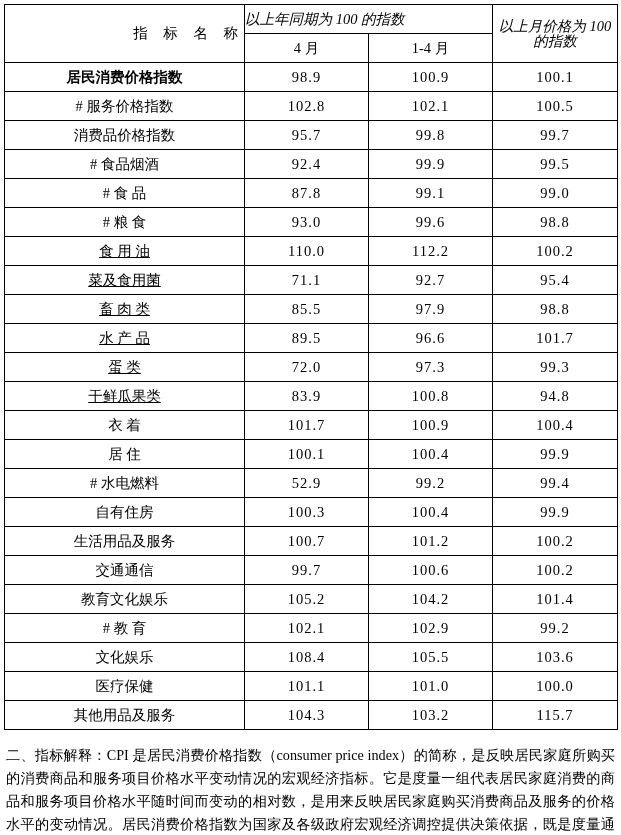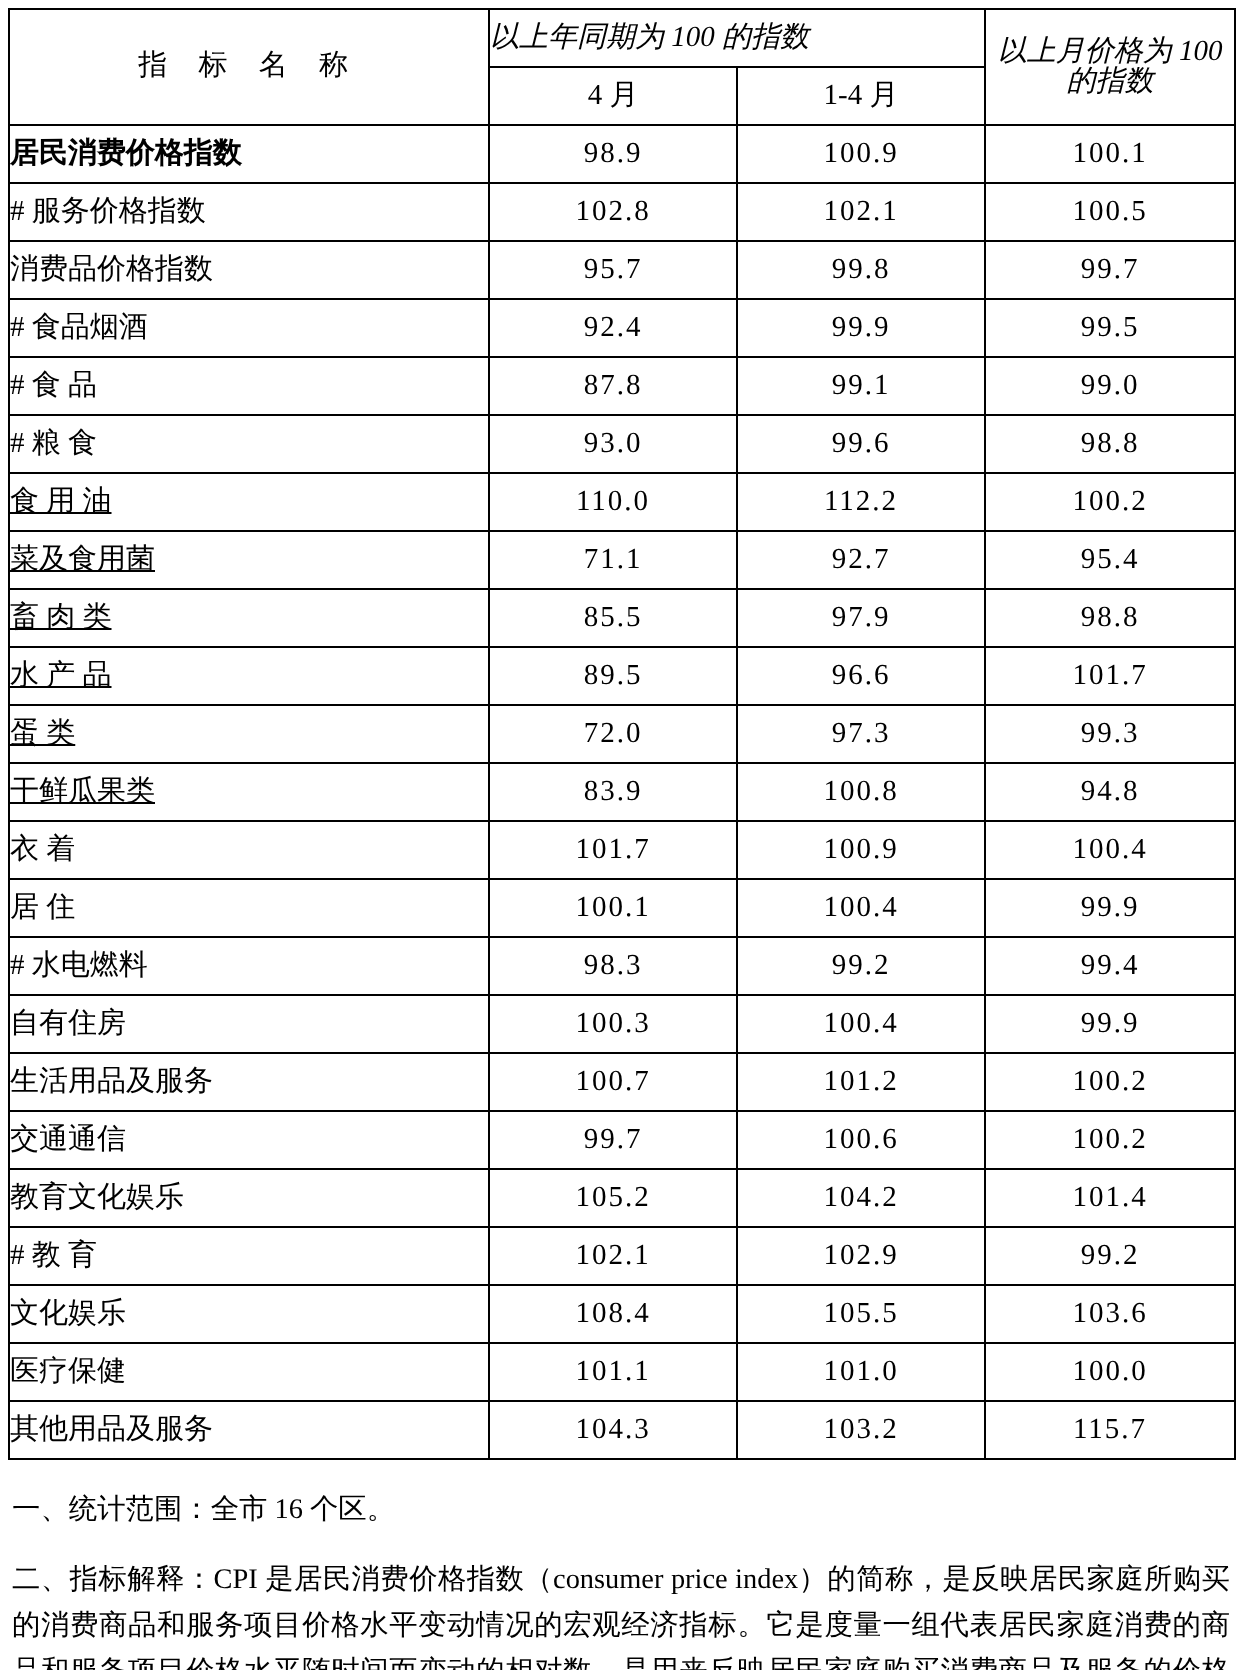--- a/index.html
+++ b/index.html
@@ -35,21 +35,21 @@
     vertical-align: middle;
   }
   
   col.c-name { width: 240px; }
   col.c-num  { width: 124px; }
   col.c-num2 { width: 124px; }
   col.c-num3 { width: 125px; }
 
   th.head-name {
     height: 56px;
-    text-align: center;
+    text-align: right;
     letter-spacing: 6px;
     font-size: 15px;
   }
   th.head-group {
     height: 28px;
     text-align: left;
     font-size: 14.5px;
     font-style: italic;
   }
   th.head-sub {
@@ -59,21 +59,21 @@
     border-top: 1px solid #000;
   }
   th.head-right {
     text-align: center;
     font-size: 14.5px;
     line-height: 1.5;
     font-style: italic;
   }
   td.name {
     height: 28px;
-    text-align: left;
+    text-align: center;
     font-size: 15px;
     padding-left: 6px;
     white-space: nowrap;
   }
   td.num {
     height: 28px;
     text-align: center;
     font-family: "Liberation Serif", serif;
     font-size: 14.5px;
     letter-spacing: 1px;
@@ -199,21 +199,21 @@
           <td class="num">100.4</td>
         </tr>
         <tr>
           <td class="name lvl1b">居  住</td>
           <td class="num">100.1</td>
           <td class="num">100.4</td>
           <td class="num">99.9</td>
         </tr>
         <tr>
           <td class="name lvl2b"># 水电燃料</td>
-          <td class="num">98.3</td>
+          <td class="num">52.9</td>
           <td class="num">99.2</td>
           <td class="num">99.4</td>
         </tr>
         <tr>
           <td class="name lvl2b">自有住房</td>
           <td class="num">100.3</td>
           <td class="num">100.4</td>
           <td class="num">99.9</td>
         </tr>
         <tr>
@@ -255,17 +255,16 @@
         <tr>
           <td class="name lvl1b">其他用品及服务</td>
           <td class="num">104.3</td>
           <td class="num">103.2</td>
           <td class="num">115.7</td>
         </tr>
       </tbody>
   </table>
 
   <div class="notes">
-    <p>一、统计范围：全市 16 个区。</p>
     <p>二、指标解释：CPI 是居民消费价格指数（consumer price index）的简称，是反映居民家庭所购买的消费商品和服务项目价格水平变动情况的宏观经济指标。它是度量一组代表居民家庭消费的商品和服务项目价格水平随时间而变动的相对数，是用来反映居民家庭购买消费商品及服务的价格水平的变动情况。居民消费价格指数为国家及各级政府宏观经济调控提供决策依据，既是度量通货膨胀（或紧缩）的主要指标，也是作为关注民生的一项重要指标。</p>
   </div>
 
 </div>
 
 </body></html>

